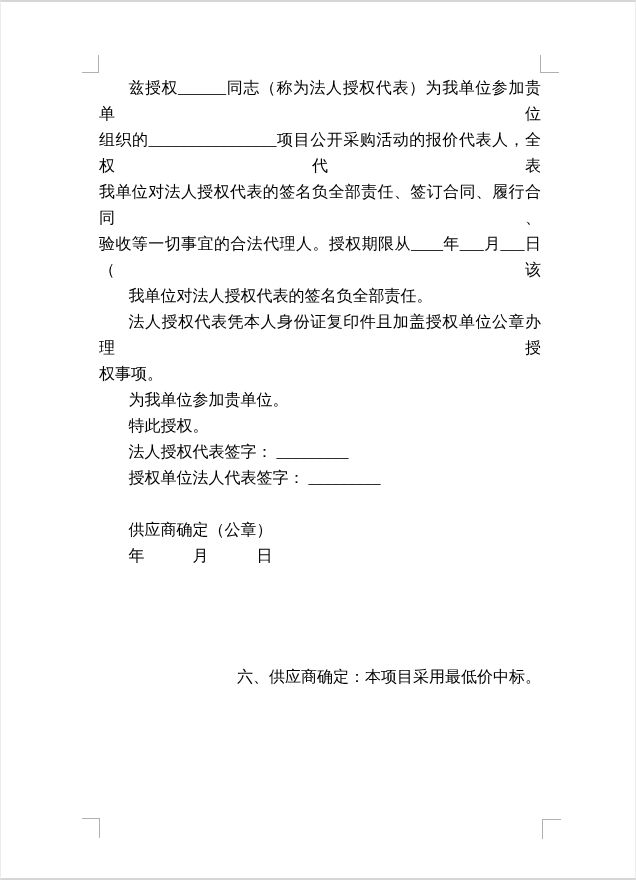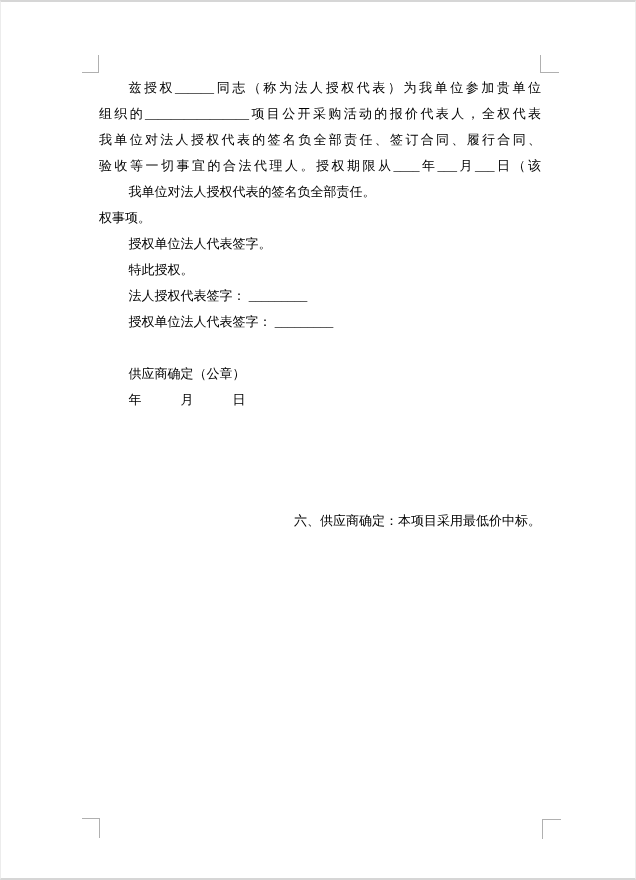--- a/index.html
+++ b/index.html
@@ -33,21 +33,21 @@
   .crop-tr { left: 539px; top: 53px; width: 19px; height: 18px; border-left: 1px solid var(--crop-color); border-bottom: 1px solid var(--crop-color); }
   .crop-bl { left: 81px; top: 816px; width: 18px; height: 20px; border-right: 1px solid var(--crop-color); border-top: 1px solid var(--crop-color); }
   .crop-br { left: 541px; top: 817px; width: 19px; height: 20px; border-left: 1px solid var(--crop-color); border-top: 1px solid var(--crop-color); }
   .text-area {
     position: absolute;
     left: 98px;
     top: 73px;
     width: 442px;
   }
   .ln {
-    font-size: 13px;
+    font-size: 16px;
     line-height: 26px;
     white-space: pre-wrap;
     letter-spacing: 0;
   }
   .ind { text-indent: 29.4px; }
   .jst { text-align: justify; text-align-last: justify; }
   .gap-blank   { margin-top: 26px;  }  
   .gap-six     { margin-top: 95px; text-align: right;  }  
   .gap-seven   { margin-top: 174px; }  
 </style>
@@ -60,22 +60,23 @@
   <div class="crop crop-tr"></div>
   <div class="crop crop-bl"></div>
   <div class="crop crop-br"></div>
 
   <div class="text-area">
     <div class="ln ind jst">兹授权______同志（称为法人授权代表）为我单位参加贵单位</div>
     <div class="ln jst">组织的________________项目公开采购活动的报价代表人，全权代表</div>
     <div class="ln jst">我单位对法人授权代表的签名负全部责任、签订合同、履行合同、</div>
     <div class="ln jst">验收等一切事宜的合法代理人。授权期限从____年___月___日（该</div>
     <div class="ln ind">我单位对法人授权代表的签名负全部责任。</div>
+    <div class="ln ind jst">法人授权代表凭本人身份证复印件且加盖授权单位公章办理授</div>
     <div class="ln">权事项。</div>
-    <div class="ln ind">授权单位法人代表签字。</div>
+    <div class="ln ind">为我单位参加贵单位。</div>
     <div class="ln ind">特此授权。</div>
     <div class="ln ind">法人授权代表签字： _________</div>
     <div class="ln ind">授权单位法人代表签字： _________</div>
     <div class="ln ind gap-blank">供应商确定（公章）</div>
     <div class="ln ind">年　　　月　　　日</div>
     <div class="ln ind gap-six">六、供应商确定：本项目采用最低价中标。</div>
   </div>
 
 </div>
 

